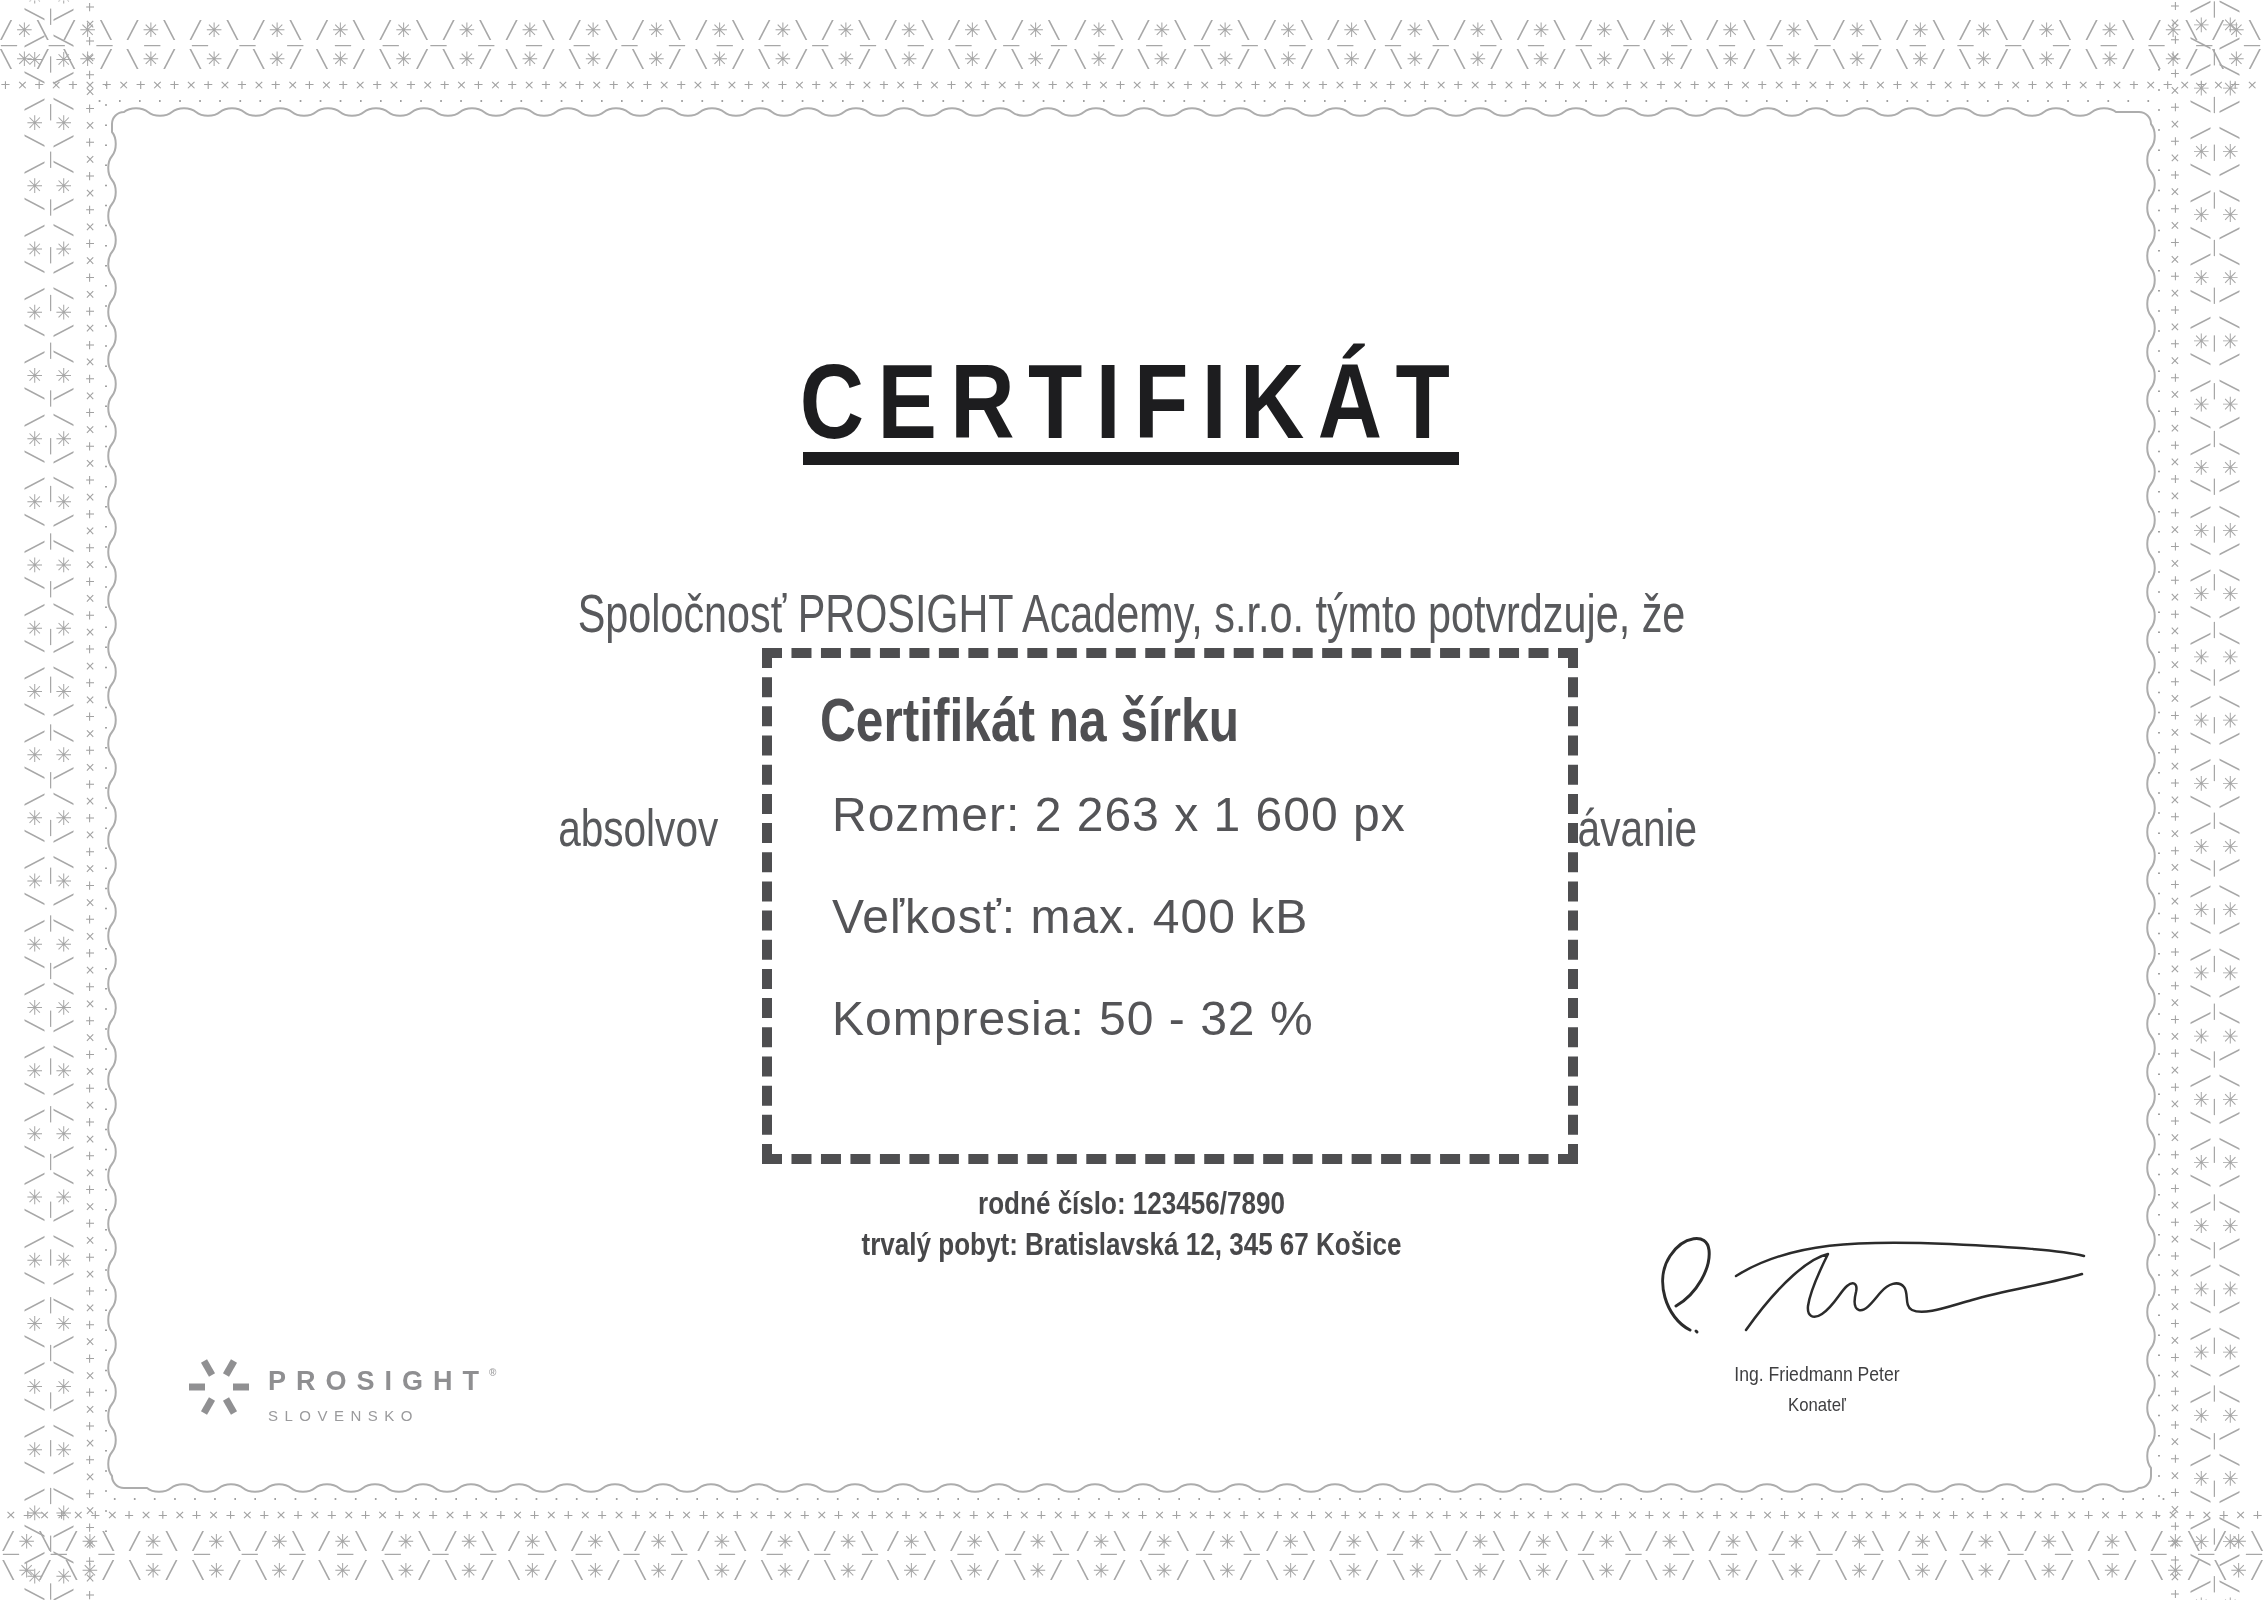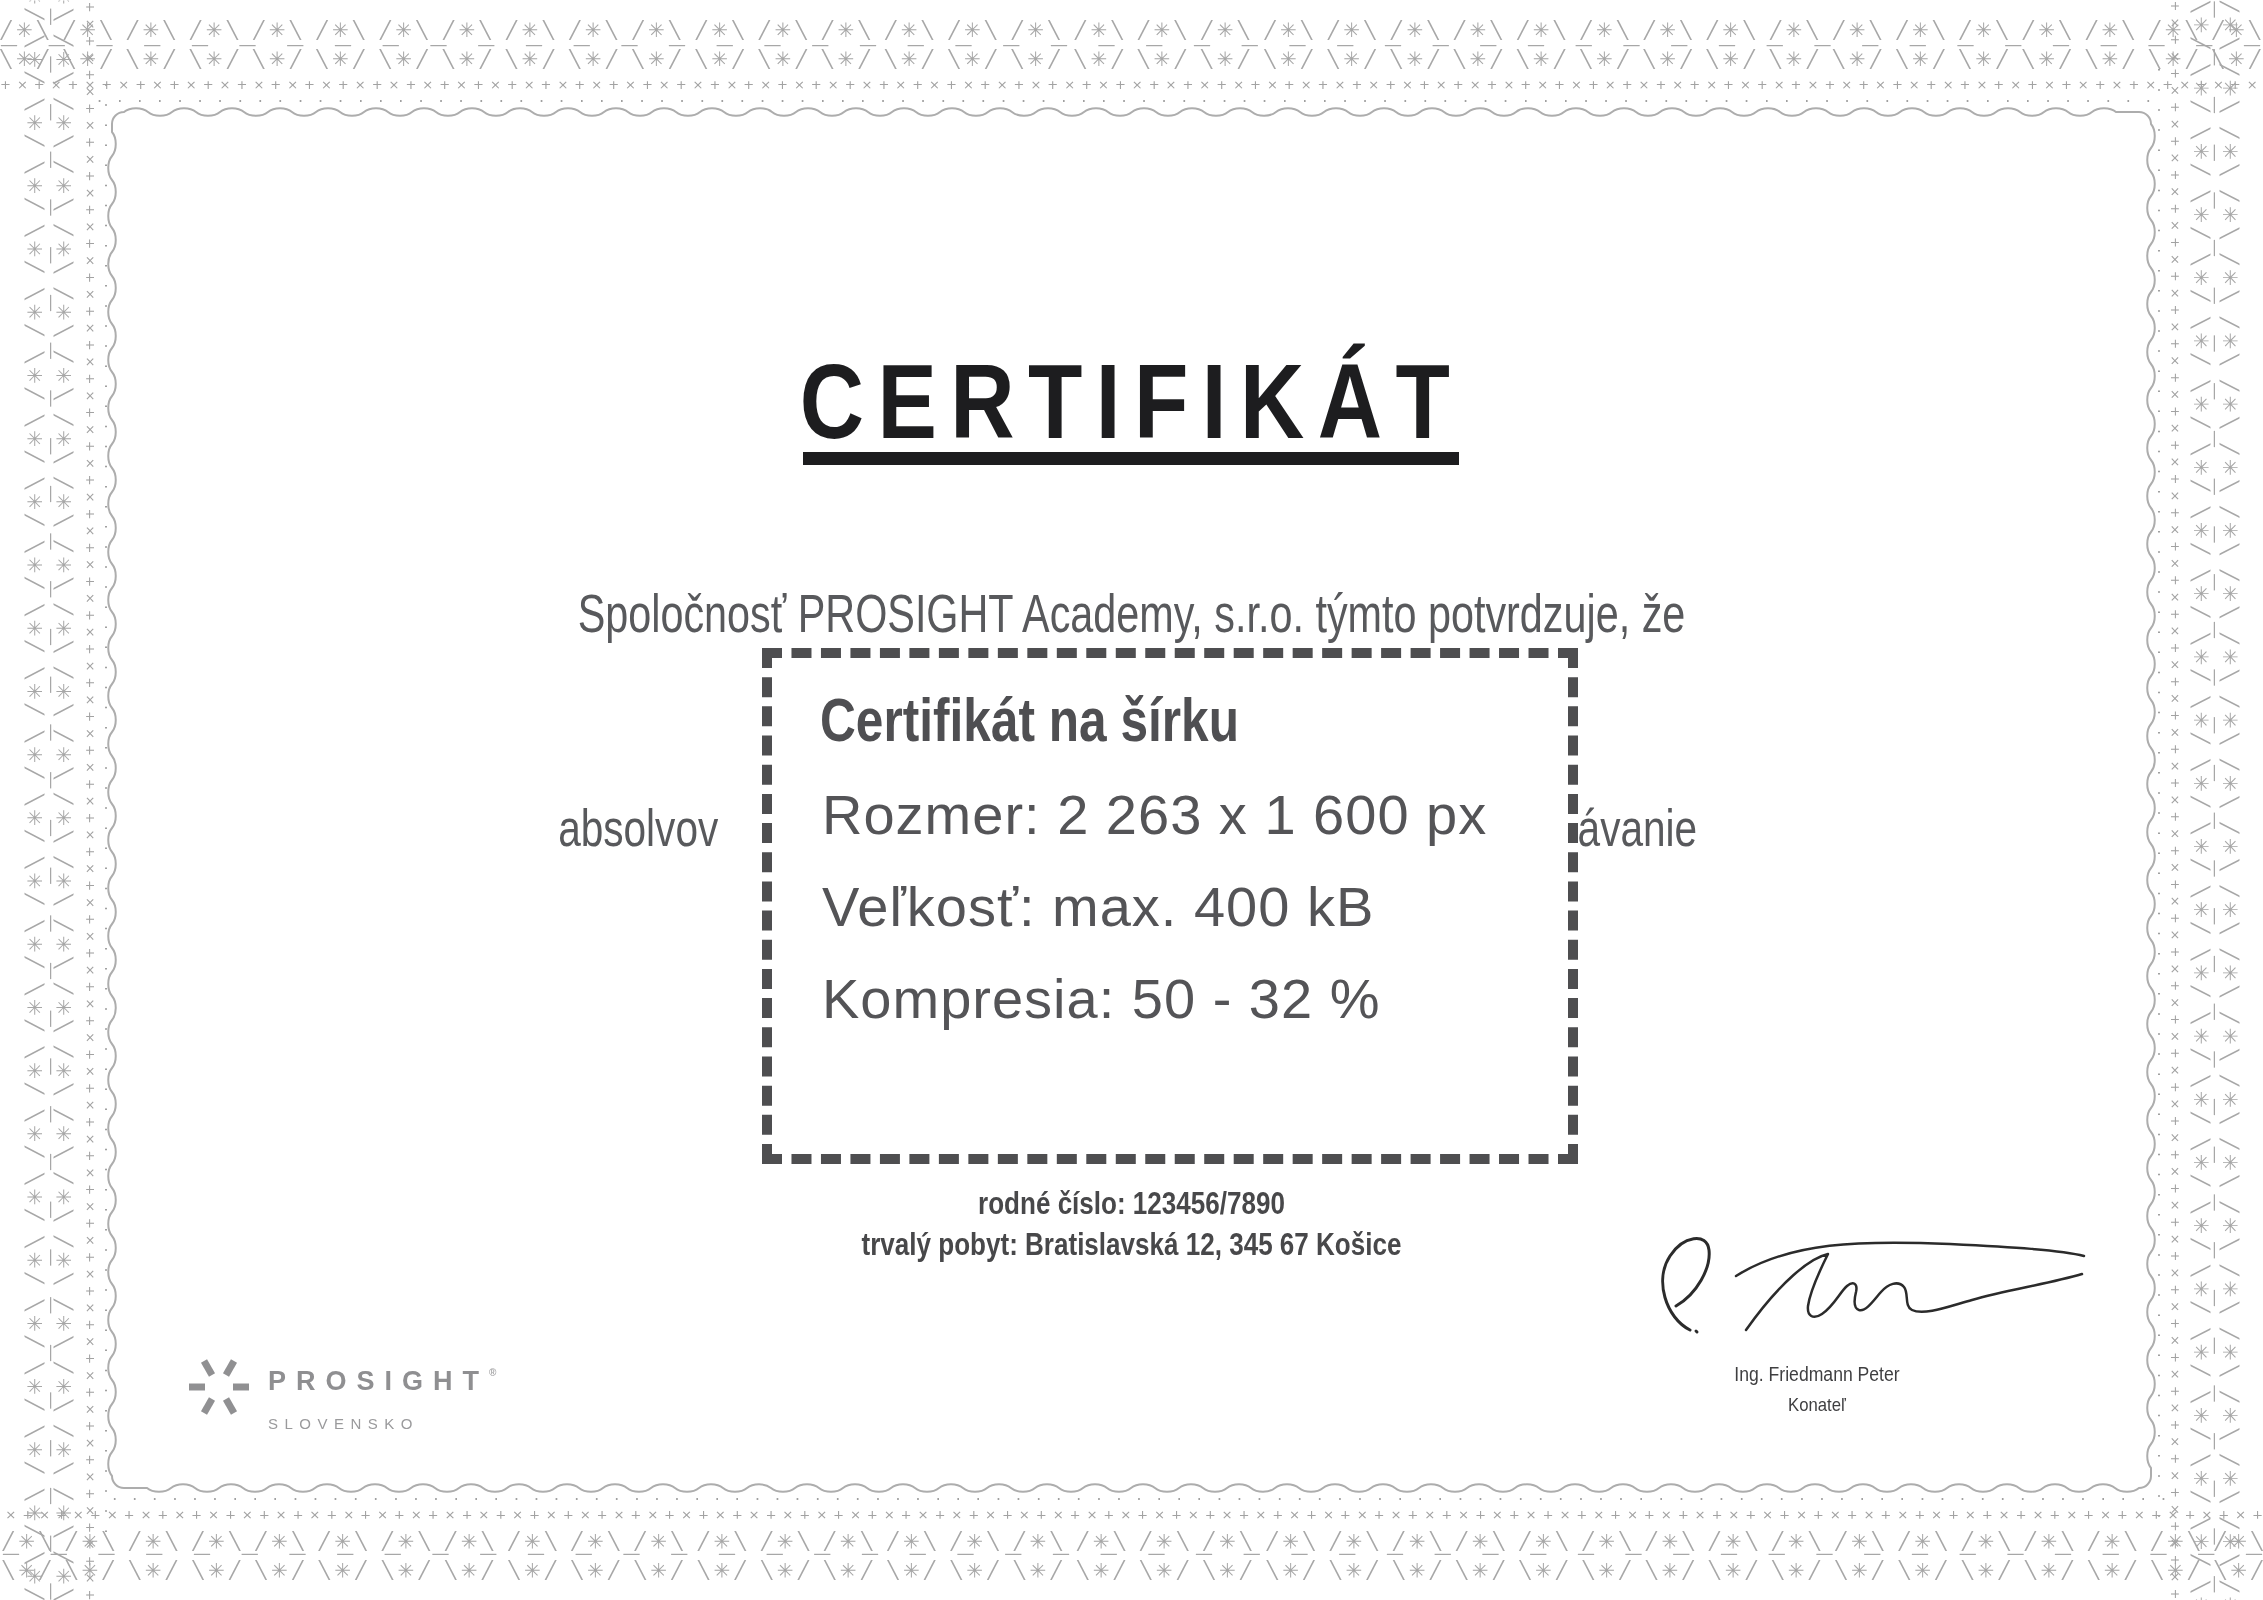--- a/index.html
+++ b/index.html
@@ -44,21 +44,21 @@
   .spec-box{
     position:absolute;left:762px;top:648px;width:816px;height:516px;
     box-sizing:border-box;border:10px dashed #4e4e50;background:#ffffff;
     padding:28px 0 0 48px;
   }
   .spec-heading{
     margin:0;font-size:62px;font-weight:700;color:#4f4f52;
     transform:scaleX(0.80);transform-origin:left center;line-height:1.1;white-space:nowrap;
   }
   .spec-line{
-    margin:2px;font-size:56px;color:#545457;line-height:90px;letter-spacing:1px;white-space:nowrap;
+    margin:12px;font-size:48px;color:#545457;line-height:90px;letter-spacing:1px;white-space:nowrap;
   }
   .spec-lines{margin-top:16px;}
 
   
   .id-line{
     position:absolute;left:0;width:100%;text-align:center;
     font-size:31px;font-weight:700;color:#48484a;transform:scaleX(0.84);line-height:1;
   }
   #id-line-1{top:1188px;}
   #id-line-2{top:1229px;}
@@ -76,21 +76,21 @@
 
   
   #logo{position:absolute;left:174px;top:1342px;width:420px;height:100px;}
   #logo-icon{position:absolute;left:0;top:0;}
   .logo-text{position:absolute;left:94px;top:26px;}
   .logo-brand{
     font-size:27px;font-weight:600;letter-spacing:10px;color:#8f8f91;line-height:1;white-space:nowrap;
   }
   .logo-brand sup{font-size:10px;letter-spacing:0;vertical-align:14px;color:#a5a5a7;}
   .logo-sub{
-    margin-top:21px;font-size:15px;letter-spacing:6.5px;color:#9a9a9c;line-height:1;white-space:nowrap;
+    margin-top:13px;font-size:15px;letter-spacing:6.5px;color:#9a9a9c;line-height:1;white-space:nowrap;
   }
 </style>
 </head>
 <body>
 
 <div id="page">
 
   <div class="band" id="band-top">
       <div class="r1">╱✳╲ ╱✳╲ ╱✳╲ ╱✳╲ ╱✳╲ ╱✳╲ ╱✳╲ ╱✳╲ ╱✳╲ ╱✳╲ ╱✳╲ ╱✳╲ ╱✳╲ ╱✳╲ ╱✳╲ ╱✳╲ ╱✳╲ ╱✳╲ ╱✳╲ ╱✳╲ ╱✳╲ ╱✳╲ ╱✳╲ ╱✳╲ ╱✳╲ ╱✳╲ ╱✳╲ ╱✳╲ ╱✳╲ ╱✳╲ ╱✳╲ ╱✳╲ ╱✳╲ ╱✳╲ ╱✳╲ ╱✳╲ ╱✳╲ ╱✳╲ ╱✳╲ ╱✳╲ ╱✳╲ </div>
       <div class="r2">— — — — — — — — — — — — — — — — — — — — — — — — — — — — — — — — — — — — — — — — — — — — — — — — — — — — — — — — — — — — — — — — — — — — — — — — — — — — </div>

